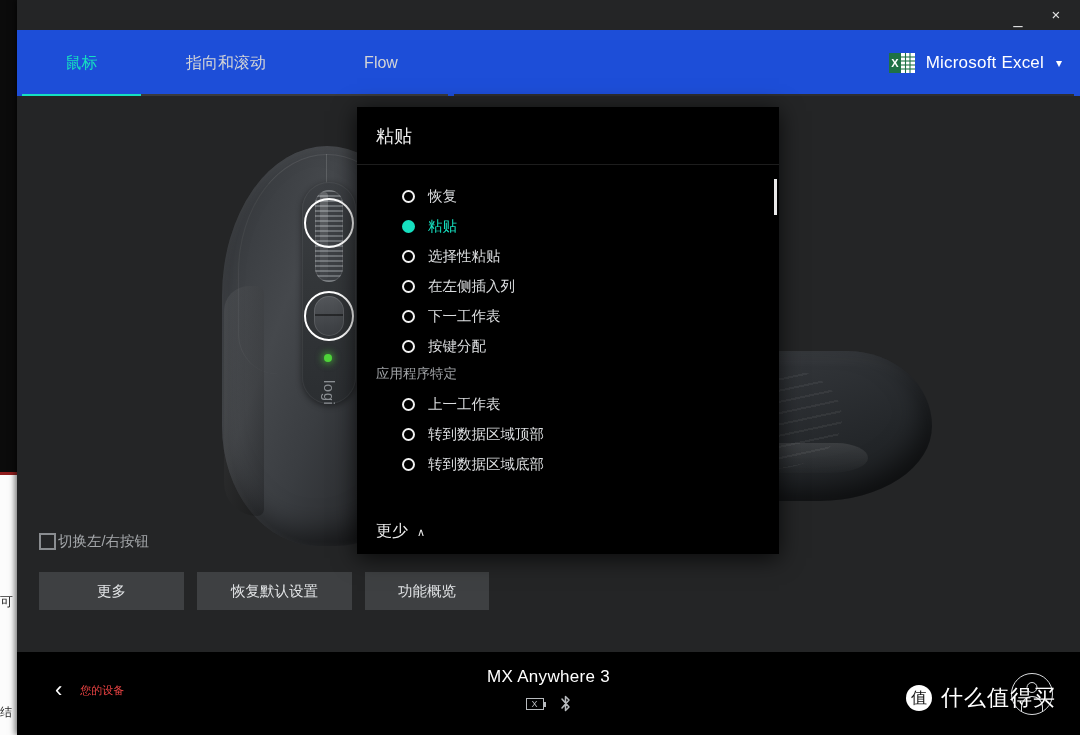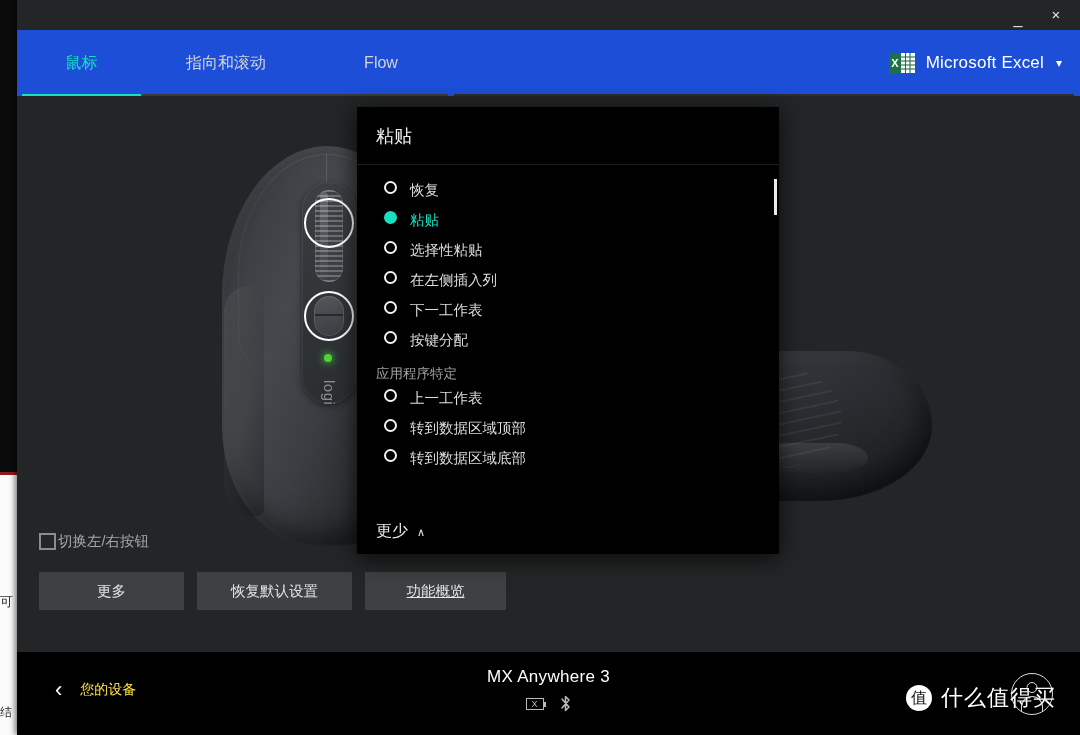--- a/index.html
+++ b/index.html
@@ -227,21 +227,21 @@
     display: flex; gap: 13px;
   }
   .action-btn {
     height: 38px; background: #3e4042; border: none;
     color: #e3e5e7; font-size: 14.5px;
     font-family: "Liberation Sans", "DejaVu Sans", sans-serif;
     cursor: pointer; user-select: none;
   }
   #btn-more-w      { width: 145px; }
   #btn-restore-w   { width: 155px; }
-  #btn-overview-w  { width: 141px; text-decoration: underline; }
+  #btn-overview-w  { width: 124px; }
 
   
   #popup {
     position: absolute; left: 340px; top: 107px; width: 422px; height: 447px;
     background: #000000;
     box-shadow: 0 4px 22px rgba(0,0,0,.75);
     display: flex; flex-direction: column;
     z-index: 30;
   }
   #popup-header {
@@ -251,22 +251,22 @@
   }
   #popup-title { color: #f0f0f0; font-size: 18px; padding-left: 19px; }
   #popup-body {
     position: relative; flex: 1 1 auto; padding: 16px 0 0 0;
     overflow: hidden;
   }
   .group-label {
     color: #9fa2a5; font-size: 13.5px; padding: 0 0 6px 19px;
   }
   .opt-row {
-    display: flex; align-items: flex-start; gap: 13px;
-    height: 30px; padding-left: 27px;
+    display: flex; align-items: center; gap: 13px;
+    height: 30px; padding-left: 45px;
     cursor: pointer; user-select: none;
   }
   .radio {
     width: 13px; height: 13px; border-radius: 50%;
     border: 2.5px solid #f2f2f2; background: transparent;
     flex: 0 0 13px;
   }
   .opt-row.selected .radio {
     border-color: #16e0c0; background: #16e0c0;
   }
@@ -294,21 +294,21 @@
   #bottombar {
     position: absolute; left: 0; bottom: 0; right: 0; height: 83px;
     background: #000000;
   }
   #back-btn {
     position: absolute; left: 38px; top: 27px;
     display: flex; align-items: center; gap: 18px;
     cursor: pointer; user-select: none;
   }
   #back-chevron { color: #ffffff; font-size: 22px; line-height: 22px; }
-  #back-label { color: #fde047; font-size: 14px; }
+  #back-label { color: #ef4444; font-size: 11px; }
 
   #device-info {
     position: absolute; left: 0; right: 0; top: 15px;
     display: flex; flex-direction: column; align-items: center; gap: 7px;
   }
   #device-name { color: #ffffff; font-size: 17px; letter-spacing: .3px; }
   #device-icons { display: flex; align-items: center; gap: 12px; }
   .battery-icon { position: relative; width: 21px; height: 12px; }
   .battery-shell {
     position: absolute; left: 0; top: 0; width: 18px; height: 12px;

